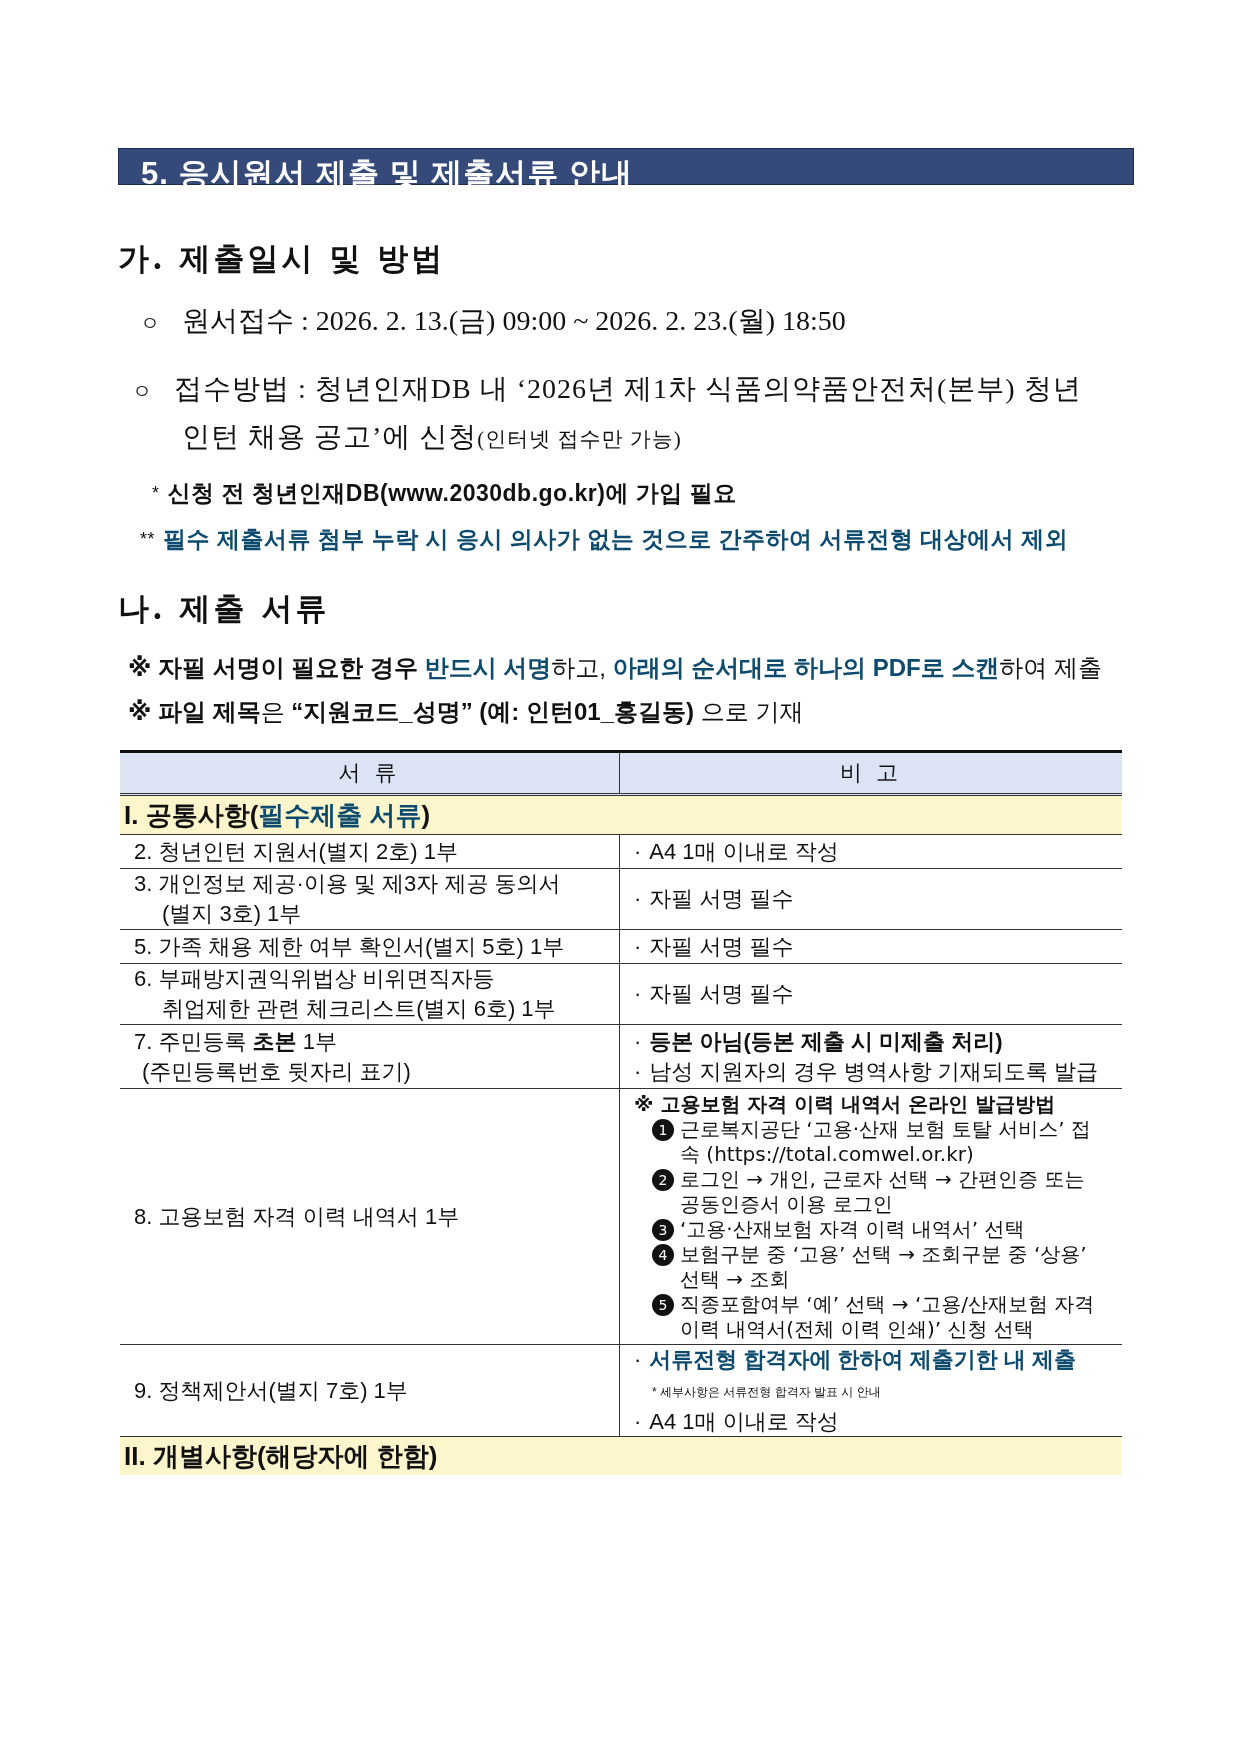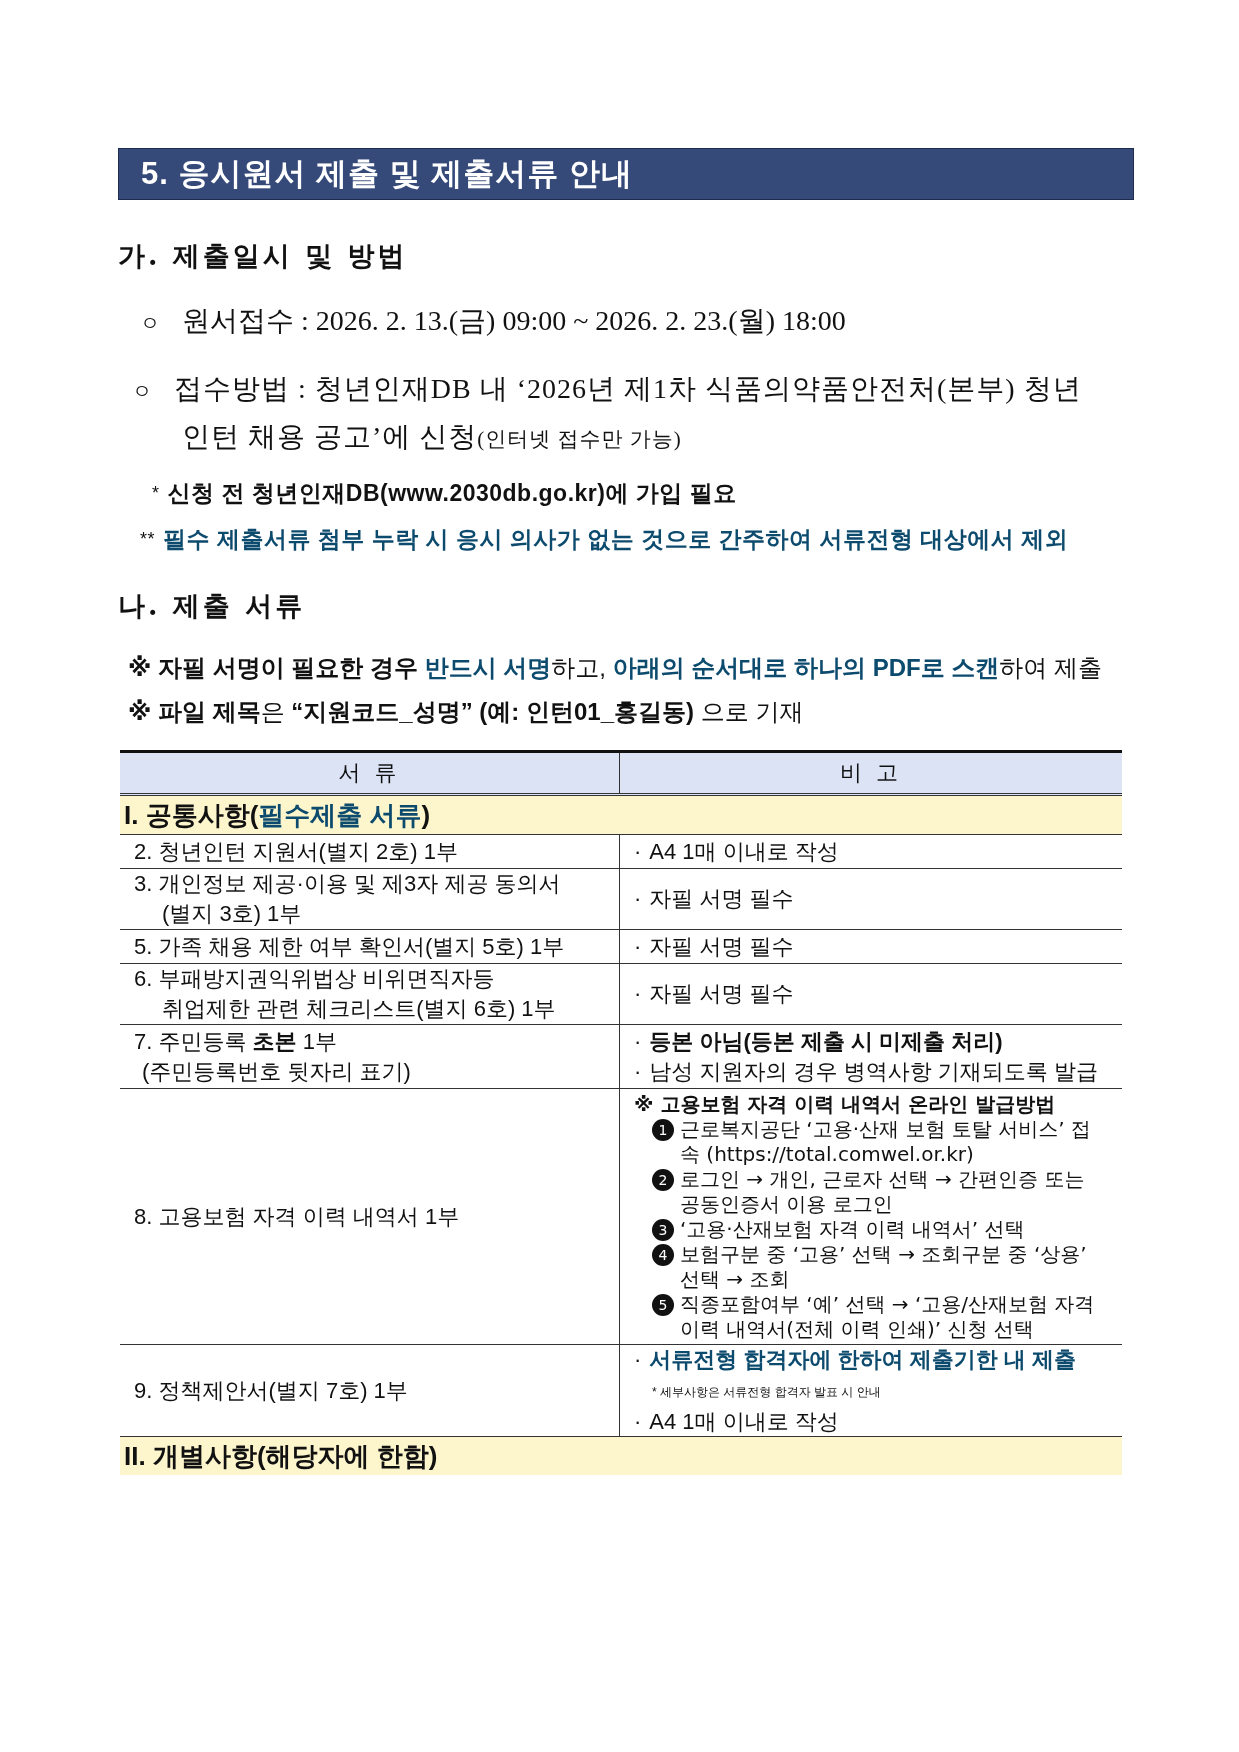--- a/index.html
+++ b/index.html
@@ -1,26 +1,26 @@
 <!DOCTYPE html>
 <html><head>
 <meta charset="utf-8">
 <style>
   html, body { margin: 0; padding: 0; background: #ffffff; }
   body { width: 1239px; height: 1752px; position: relative; overflow: hidden;
          font-family: "DejaVu Sans", "Liberation Sans", sans-serif; color: #111; }
   .red { color: #0c4a6e; }
   .b { font-weight: bold; }
 
-  .section-bar { position: absolute; left: 118px; top: 148px; width: 1016px; height: 52px;
+  .section-bar { position: absolute; left: 118px; top: 148px; width: 1016px; height: 37px;
     background: #364a7a; border: 1px solid #1e2c50; box-sizing: border-box;
     color: #fff; font-weight: bold; font-size: 31px; line-height: 50px; padding-left: 22px;
     letter-spacing: 1px; font-family: "Liberation Sans", "DejaVu Sans", sans-serif; }
 
-  .h2 { position: absolute; left: 118px; font-size: 27px; font-weight: bold; letter-spacing: 3px;
+  .h2 { position: absolute; left: 118px; font-size: 31px; font-weight: bold; letter-spacing: 3px;
         font-family: "DejaVu Serif", "Liberation Serif", serif; }
 
   .serif-line { position: absolute; font-family: "Liberation Serif", "DejaVu Serif", serif;
                 font-size: 28px; white-space: nowrap; }
   .bullet-o { display: inline-block; width: 42px; font-family: "DejaVu Sans", sans-serif; font-size: 20px; }
   .small { font-size: 21px; }
 
   .note { position: absolute; font-size: 23px; font-weight: bold; white-space: nowrap;
           font-family: "Liberation Sans", "DejaVu Sans", sans-serif; letter-spacing: 0.5px; }
   .note .star { font-weight: normal; font-size: 18px; vertical-align: 2px; margin-right: 8px; }
@@ -47,21 +47,21 @@
 </head>
 <body>
 
 <div class="section-bar">
   <span>5. 응시원서 제출 및 제출서류 안내</span>
 </div>
 
 <div class="h2" style="top:238px;">가. 제출일시 및 방법</div>
 
 <div class="serif-line" style="left:140px; top:302px;">
-  <span class="bullet-o">ㅇ</span><span>원서접수</span><span> : </span><span>2026. 2. 13.(금) 09:00 ~ 2026. 2. 23.(월) 18:00</span>
+  <span class="bullet-o">ㅇ</span><span>원서접수</span><span> : </span><span>2026. 2. 13.(금) 09:00 ~ 2026. 2. 23.(월) 18:50</span>
 </div>
 
 <div class="serif-line" style="left:132px; top:370px; letter-spacing:1px;">
   <span class="bullet-o">ㅇ</span><span>접수방법</span><span> : </span><span>청년인재DB 내 ‘2026년 제1차 식품의약품안전처(본부) 청년</span>
 </div>
 <div class="serif-line" style="left:182px; top:418px; letter-spacing:1px;">
   <span>인턴 채용 공고’에 신청</span><span class="small">(인터넷 접수만 가능)</span>
 </div>
 
 <div class="note" style="left:152px; top:478px;">

